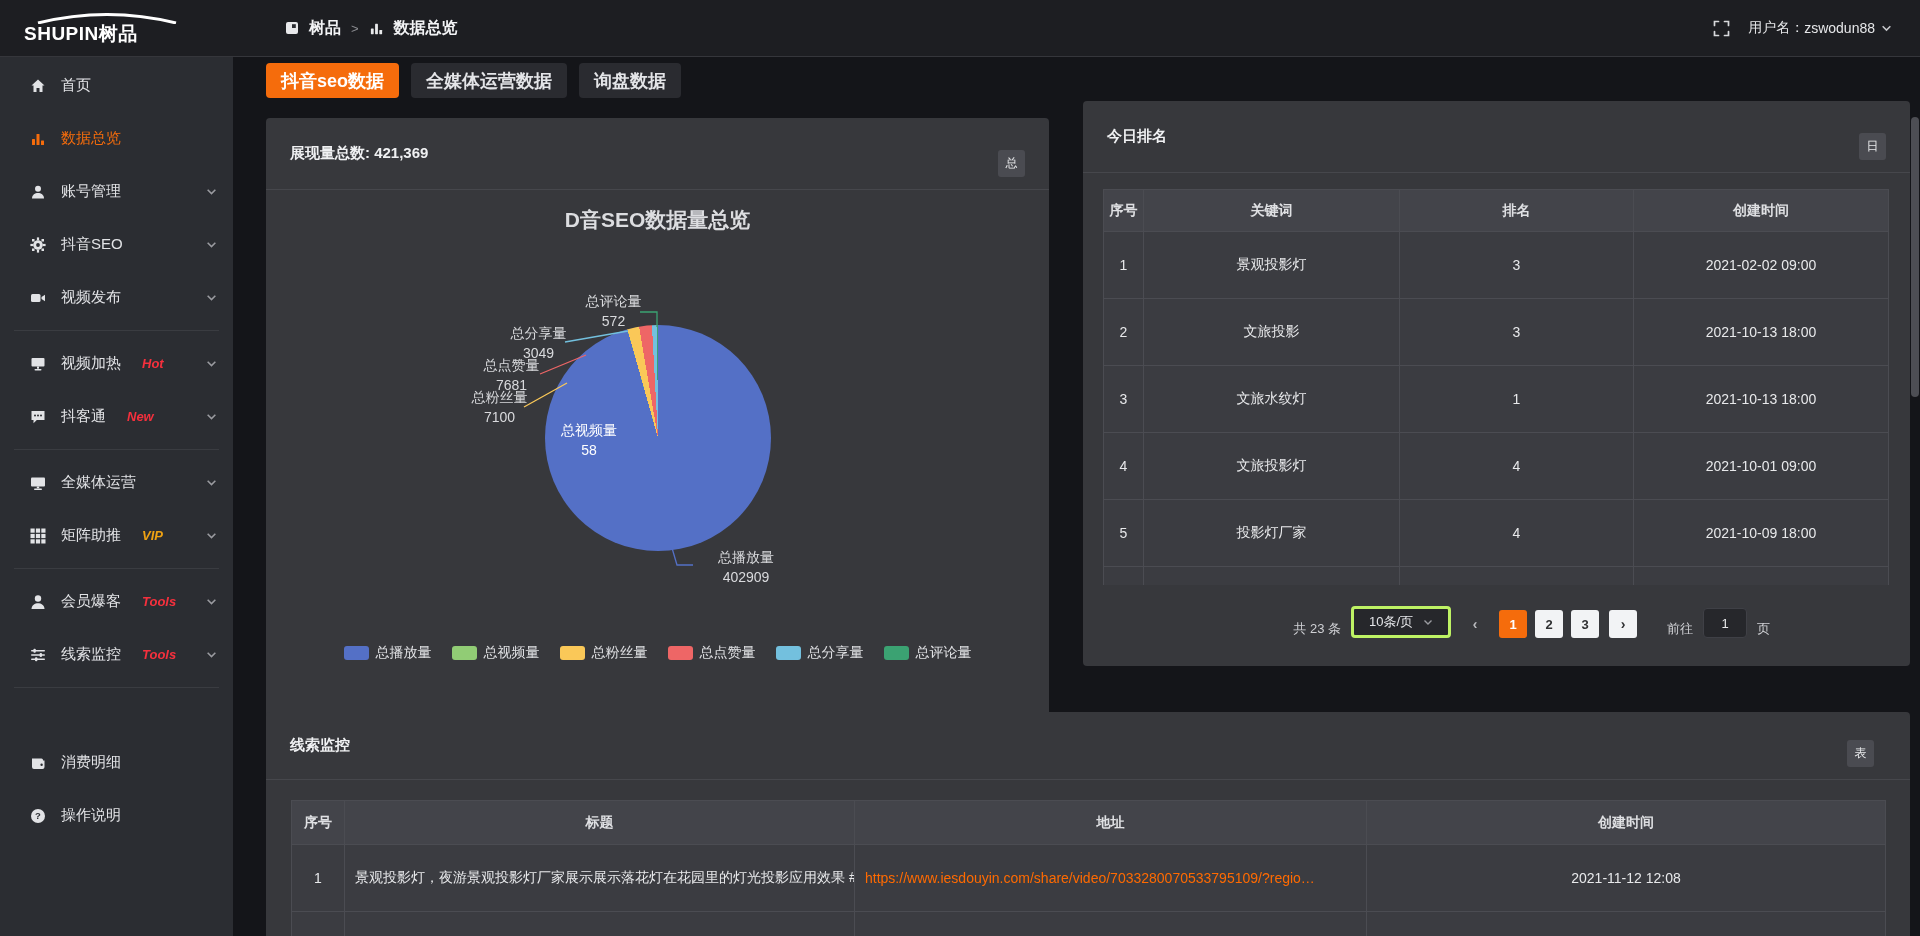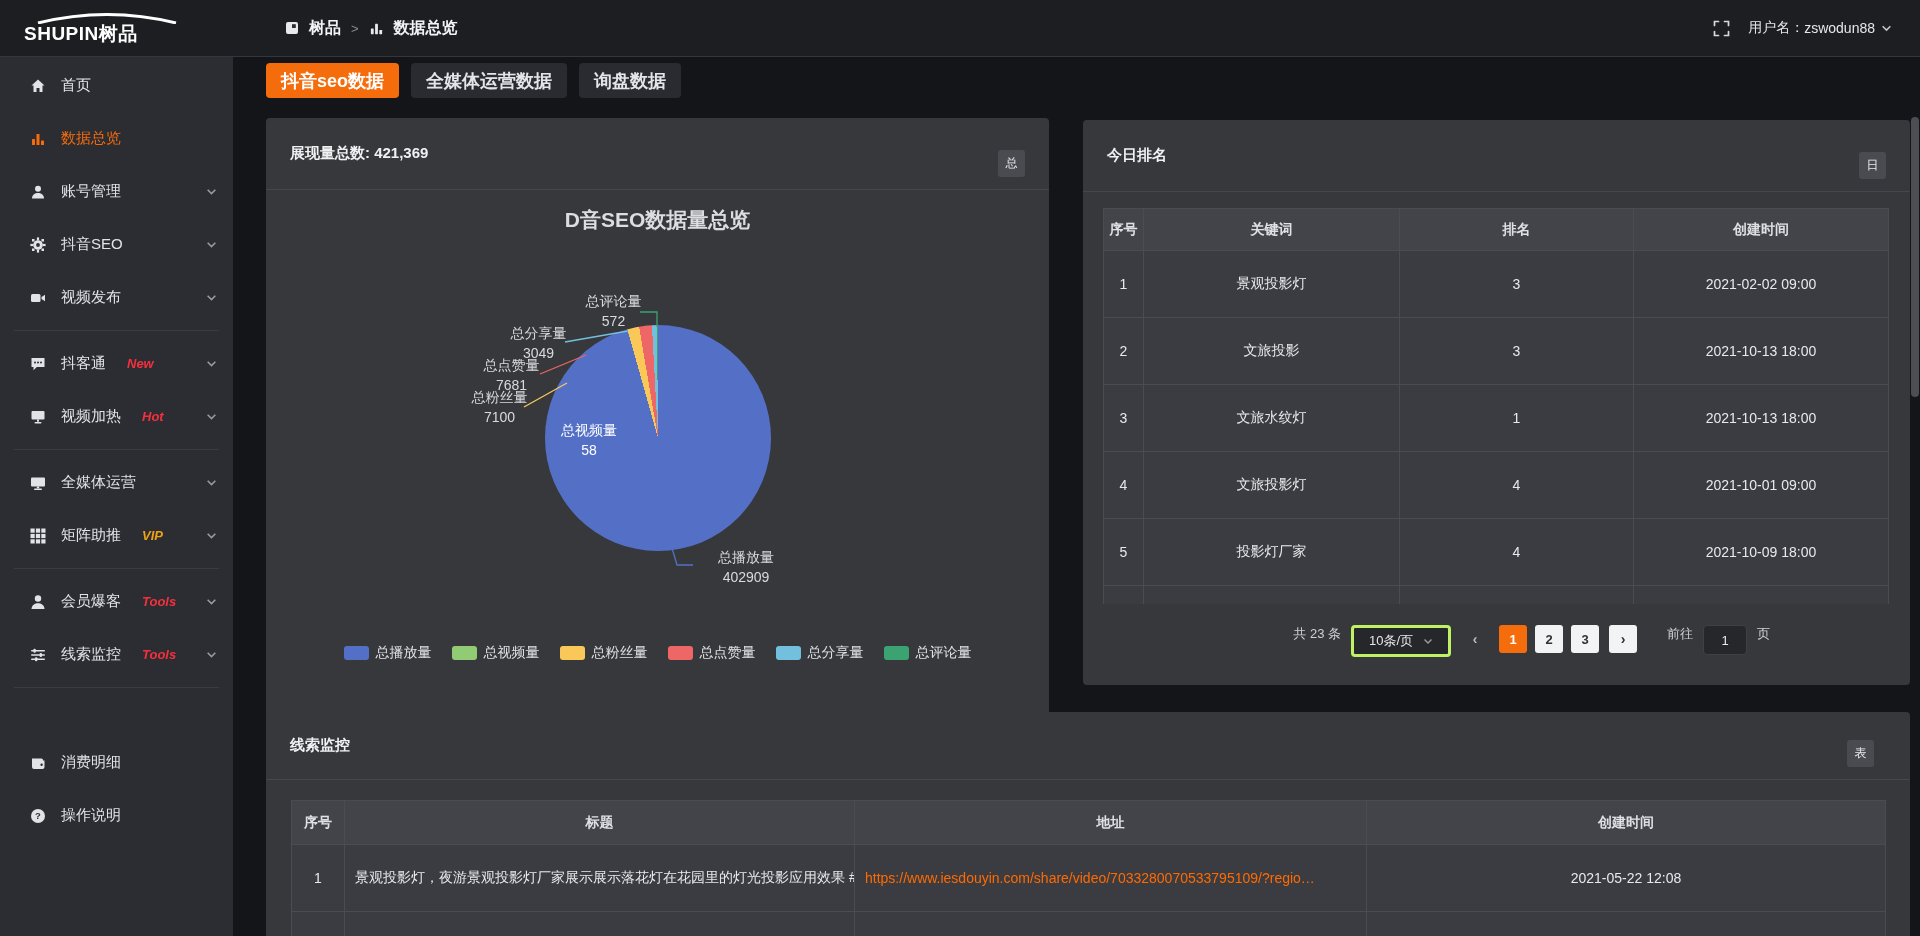--- a/index.html
+++ b/index.html
@@ -50,27 +50,27 @@
                  font-size:21px; font-weight:600; color:#dcdde0; }
   .pie { position:absolute; left:279px; top:135px; width:226px; height:226px; border-radius:50%; }
   .callouts { position:absolute; left:0; top:0; width:783px; height:492px; pointer-events:none; }
   .plabel { position:absolute; text-align:center; font-size:14px; line-height:1.4; color:#d9dadd; }
   .plabel.inside { color:#fff; }
   .legend { position:absolute; left:0; bottom:20px; width:100%; display:flex; justify-content:center; gap:20px; }
   .legend-item { display:flex; align-items:center; gap:7px; font-size:14px; color:#e0e1e4; cursor:pointer; }
   .legend-chip { width:25px; height:14px; border-radius:3px; display:inline-block; }
 
   
-  #rank-card { left:850px; top:63px; width:827px; height:565px; }
+  #rank-card { left:850px; top:44px; width:827px; height:565px; }
   .rk-table { width:785px; margin:16px 20px 0; border-collapse:collapse; table-layout:fixed; font-size:14px; }
   .rk-table th, .rk-table td { border:1px solid #4b4c52; text-align:center; color:#e8e9eb; overflow:hidden; white-space:nowrap; }
   .rk-table th { height:42px; background:#43444a; font-weight:600; color:#dfe0e3; }
   .rk-table td { height:67px; background:#3b3c41; }
   .rk-table tr.stub td { height:18px; border-bottom:none; background:#3b3c41; }
-  .pager { position:absolute; right:140px; top:505px; display:flex; align-items:flex-start; gap:10px; font-size:13px; color:#cfd0d4; }
+  .pager { position:absolute; right:140px; top:505px; display:flex; align-items:flex-end; gap:10px; font-size:13px; color:#cfd0d4; }
   .psel { display:flex; align-items:center; gap:10px; justify-content:center; width:100px; height:32px;
           background:#26272b; border:3px solid #bef264; border-radius:4px; color:#e4e5e8; cursor:pointer; }
   .pbtn { min-width:28px; height:28px; border:none; border-radius:3px; font-size:13px; font-weight:bold;
           cursor:pointer; font-family:inherit; padding:0 6px; }
   .pbtn.page { background:#f2f3f5; color:#303133; }
   .pbtn.page.active { background:#f56c0c; color:#fff; }
   .pbtn.prev { background:transparent; color:#b9babe; font-size:14px; }
   .pbtn.next { background:#f2f3f5; color:#303133; font-size:14px; }
   .goto-input { width:44px; height:30px; background:#26272b; border:1px solid #3f4046; border-radius:4px;
                 color:#e8e9eb; text-align:center; font-size:13px; font-family:inherit; }
@@ -207,44 +207,44 @@
         <span class="chev">
           <svg width="11" height="11" viewBox="0 0 10 10" fill="none" stroke="#9a9ba0" stroke-width="1.4">
             <path d="M1.5 3 L5 6.5 L8.5 3"></path>
           </svg>
         </span>
       </li>
       <li class="divider"></li>
       <li class="item">
         <span class="mi">
           <svg width="16" height="16" viewBox="0 0 16 16" fill="currentColor">
+            <rect x="1.5" y="2" width="13" height="8.5" rx="1"></rect>
+            <rect x="7" y="10.5" width="2" height="2.2"></rect>
+            <rect x="4.5" y="13" width="7" height="1.6" rx="0.8"></rect>
+          </svg>
+        </span>
+        <span>视频加热</span>
+        <span class="badge" style="color:#f5303d">Hot</span>
+        <span class="chev">
+          <svg width="11" height="11" viewBox="0 0 10 10" fill="none" stroke="#9a9ba0" stroke-width="1.4">
+            <path d="M1.5 3 L5 6.5 L8.5 3"></path>
+          </svg>
+        </span>
+      </li>
+      <li class="item">
+        <span class="mi">
+          <svg width="16" height="16" viewBox="0 0 16 16" fill="currentColor">
             <path d="M1.5 2 H14.5 V11 H6.8 L3.5 14.2 V11 H1.5 Z"></path>
             <circle cx="5" cy="6.5" r="1" fill="#2b2d32"></circle>
             <circle cx="8" cy="6.5" r="1" fill="#2b2d32"></circle>
             <circle cx="11" cy="6.5" r="1" fill="#2b2d32"></circle>
           </svg>
         </span>
         <span>抖客通</span>
         <span class="badge" style="color:#f5303d">New</span>
-        <span class="chev">
-          <svg width="11" height="11" viewBox="0 0 10 10" fill="none" stroke="#9a9ba0" stroke-width="1.4">
-            <path d="M1.5 3 L5 6.5 L8.5 3"></path>
-          </svg>
-        </span>
-      </li>
-      <li class="item">
-        <span class="mi">
-          <svg width="16" height="16" viewBox="0 0 16 16" fill="currentColor">
-            <rect x="1.5" y="2" width="13" height="8.5" rx="1"></rect>
-            <rect x="7" y="10.5" width="2" height="2.2"></rect>
-            <rect x="4.5" y="13" width="7" height="1.6" rx="0.8"></rect>
-          </svg>
-        </span>
-        <span>视频加热</span>
-        <span class="badge" style="color:#f5303d">Hot</span>
         <span class="chev">
           <svg width="11" height="11" viewBox="0 0 10 10" fill="none" stroke="#9a9ba0" stroke-width="1.4">
             <path d="M1.5 3 L5 6.5 L8.5 3"></path>
           </svg>
         </span>
       </li>
       <li class="divider"></li>
       <li class="item">
         <span class="mi">
           <svg width="16" height="16" viewBox="0 0 16 16" fill="currentColor">
@@ -514,21 +514,21 @@
             <th>标题</th>
             <th>地址</th>
             <th>创建时间</th>
           </tr>
         </thead>
       <tbody id="rp-body">
           <tr>
             <td>1</td>
             <td class="l">景观投影灯，夜游景观投影灯厂家展示展示落花灯在花园里的灯光投影应用效果 #</td>
             <td class="l"><a href="#">https://www.iesdouyin.com/share/video/7033280070533795109/?regio…</a></td>
-            <td>2021-05-22 12:08</td>
+            <td>2021-11-12 12:08</td>
           </tr>
           <tr class="stub">
             <td></td>
             <td></td>
             <td></td>
             <td></td>
           </tr>
         </tbody>
     </table>
   </section>

